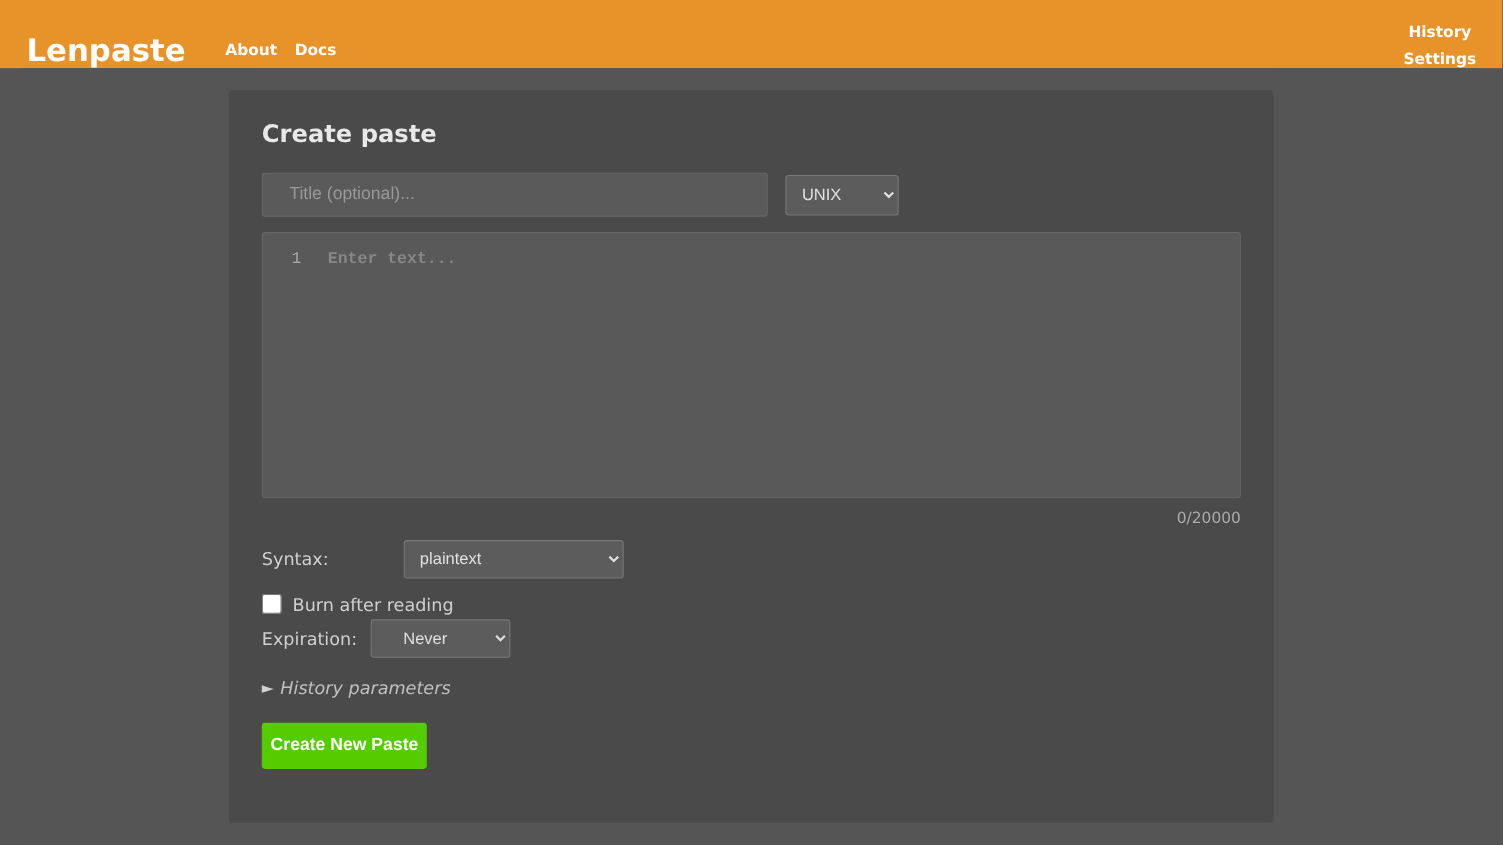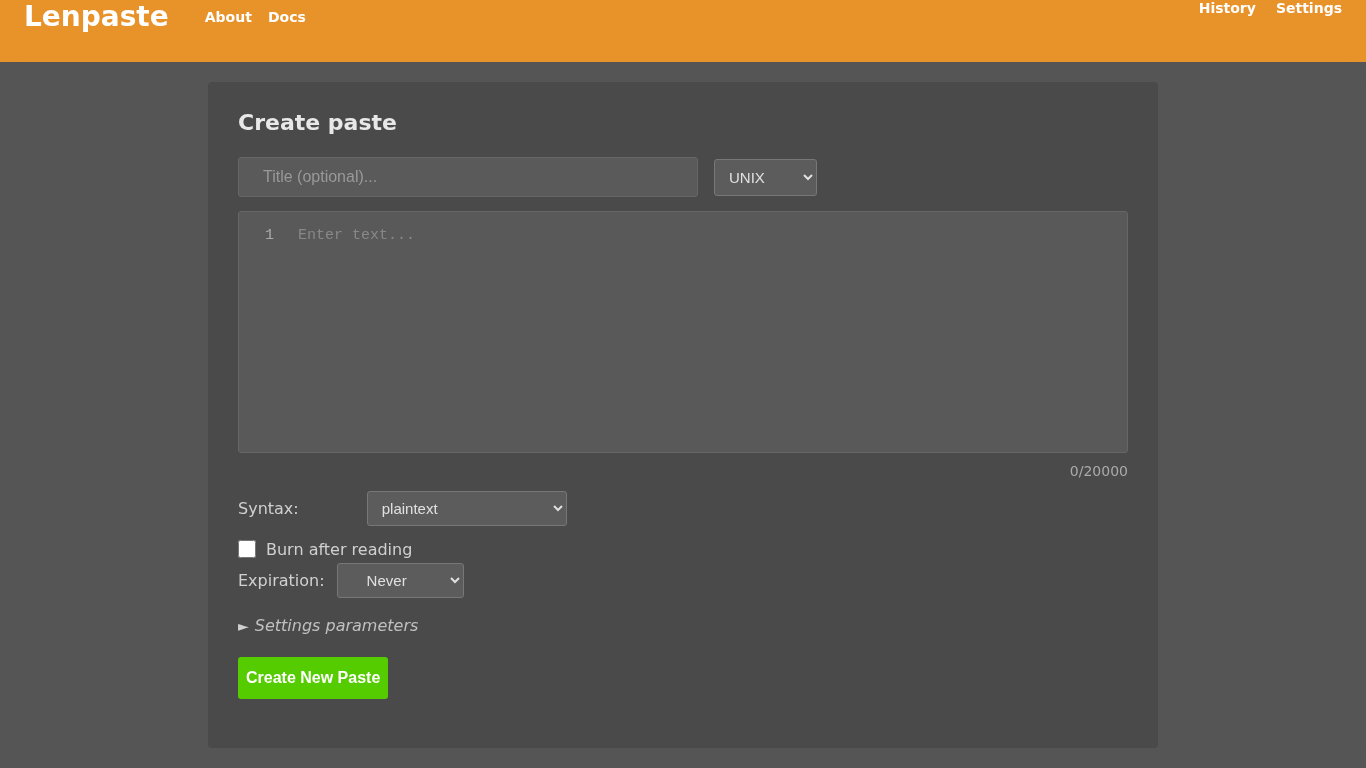--- a/index.html
+++ b/index.html
@@ -9,21 +9,21 @@
       font-size: 16px;
       color: #e0e0e0;
     }
 
     
     nav {
       background-color: #e8922a;
       width: 100%;
       height: 62px;
       display: flex;
-      align-items: flex-start;
+      align-items: flex-end;
       padding: 0 24px;
     }
     .nav-logo {
       font-size: 28px;
       font-weight: bold;
       color: #ffffff;
       margin-right: 20px;
       text-decoration: none;
     }
     .nav-left {
@@ -35,21 +35,22 @@
     .nav-link {
       color: #ffffff;
       font-size: 14px;
       font-weight: 600;
       text-decoration: none;
       cursor: pointer;
     }
     .nav-right {
       display: flex;
       align-items: center;
-      gap: 20px;
+      gap: 8px;
+      flex-direction: column;
     }
 
     
     .page-wrapper {
       background-color: #555555;
       min-height: calc(768px - 62px);
       display: flex;
       justify-content: center;
       padding: 20px 0;
       border-radius: 24px;
@@ -123,20 +124,21 @@
       background-color: #595959;
       border: none;
       outline: none;
       color: #ccc;
       font-family: 'Courier New', monospace;
       font-size: 15px;
       padding: 12px 14px;
       resize: none;
       min-height: 240px;
       line-height: 1.6;
+      font-weight: bold;
     }
     .editor-textarea::placeholder { color: #888; }
 
     
     .char-count-row {
       display: flex;
       justify-content: flex-end;
       margin-bottom: 12px;
       color: #aaa;
       font-size: 14px;
@@ -314,20 +316,20 @@
         <option>1 Day</option>
         <option>1 Week</option>
         <option>1 Month</option>
         <option>1 Year</option>
       </select>
     </div>
 
     
     <div class="advanced-row">
       <span class="advanced-arrow">►</span>
-      <span class="advanced-label">Settings parameters</span>
+      <span class="advanced-label">History parameters</span>
     </div>
 
     
     <button class="create-button">Create New Paste</button>
 
   </div>
 </div>
 
 </body></html>

